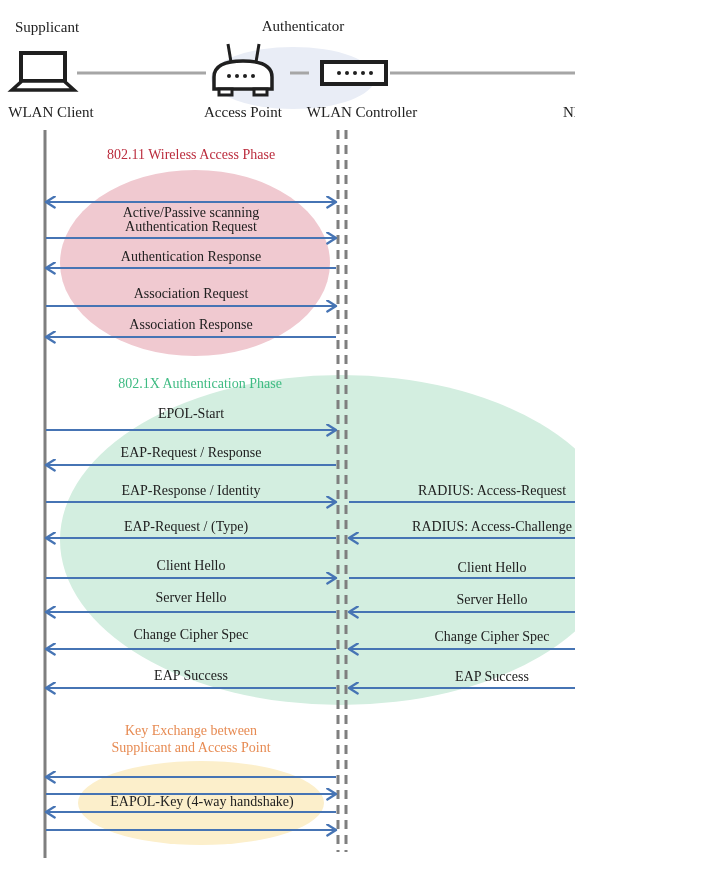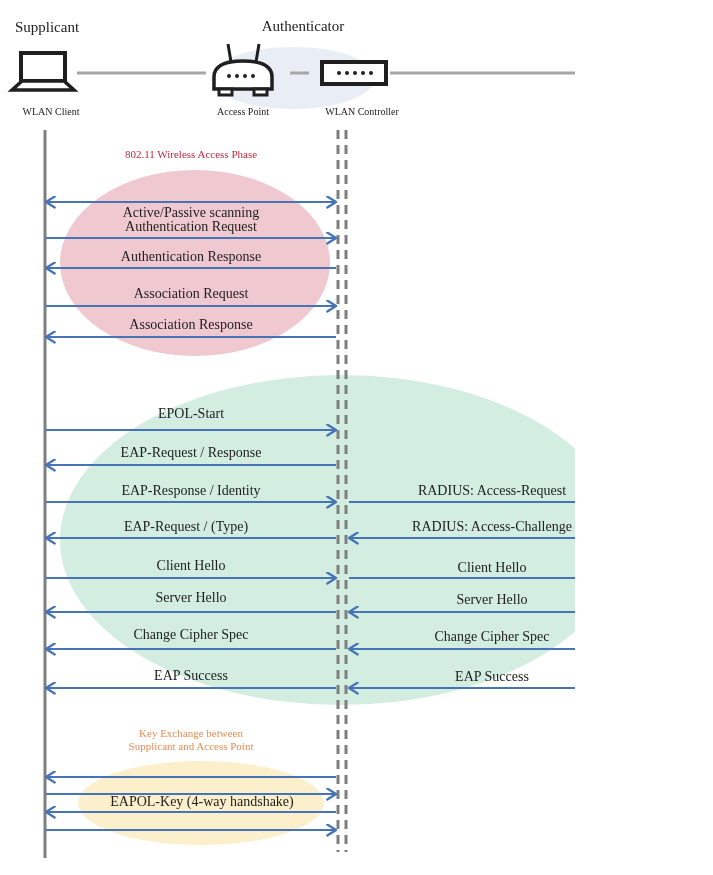--- a/index.html
+++ b/index.html
@@ -2,22 +2,22 @@
 <html style="--arrow: #4674B4; --lifeline: #7F7F7F; --connector: #A6A6A6; --authenticator-halo: #E9EDF6;"><head>
 <meta charset="utf-8">
 <style>
   html,body{margin:0;padding:0;background:#ffffff;}
   .canvas{position:relative;width:575px;height:875px;background:#ffffff;
           font-family:Liberation Serif, serif;overflow:hidden;}
   .layer{position:absolute;left:0;top:0;}
   .lbl{position:absolute;transform:translate(-50%,-50%);white-space:nowrap;
        color:#212121;font-size:14px;line-height:1.2;}
   .role{font-size:15px;}
-  .device{font-size:10px;}
-  .phase-title{font-size:11px;text-align:center;}
+  .device{font-size:15px;}
+  .phase-title{font-size:14px;text-align:center;}
   .arrow{stroke:var(--arrow,#4674B4);stroke-width:2.2;fill:none;}
   .arrowhead{stroke:var(--arrow,#4674B4);stroke-width:2.2;fill:none;
              stroke-linecap:round;stroke-linejoin:round;}
   .lifeline{stroke:var(--lifeline,#7F7F7F);stroke-width:3;fill:none;}
   .connector{stroke:var(--connector,#A6A6A6);stroke-width:3;fill:none;}
   .icon{stroke:#1F1F1F;fill:#FFFFFF;}
   .icon-dot{fill:#1F1F1F;stroke:none;}
 </style>
 </head>
 <body>
@@ -119,20 +119,21 @@
   <div class="lbl device" style="left:633px;top:112px;">NPS (RADIUS Server)</div>
 
   <div class="lbl phase-title" style="left: 191px; top: 155px; color: rgb(187, 44, 61);">802.11 Wireless Access Phase</div>
 
   <div class="lbl" style="left:191px;top:191px;margin-top:22px;">Active/Passive scanning</div>
   <div class="lbl" style="left:191px;top:227px;">Authentication Request</div>
   <div class="lbl" style="left:191px;top:257px;">Authentication Response</div>
   <div class="lbl" style="left:191px;top:294px;">Association Request</div>
   <div class="lbl" style="left:191px;top:325px;">Association Response</div>
 
+  <div class="lbl phase-title" style="left: 200px; top: 384px; color: rgb(62, 187, 130);">802.1X Authentication Phase</div>
 
   <div class="lbl" style="left:191px;top:414px;">EPOL-Start</div>
   <div class="lbl" style="left:191px;top:453px;">EAP-Request / Response</div>
   <div class="lbl" style="left:492px;top:491px;">RADIUS: Access-Request</div>
   <div class="lbl" style="left:191px;top:491px;">EAP-Response / Identity</div>
   <div class="lbl" style="left:186px;top:527px;">EAP-Request / (Type)</div>
   <div class="lbl" style="left:492px;top:527px;">RADIUS: Access-Challenge</div>
   <div class="lbl" style="left:191px;top:566px;">Client Hello</div>
   <div class="lbl" style="left:492px;top:568px;">Client Hello</div>
   <div class="lbl" style="left:191px;top:598px;">Server Hello</div>

